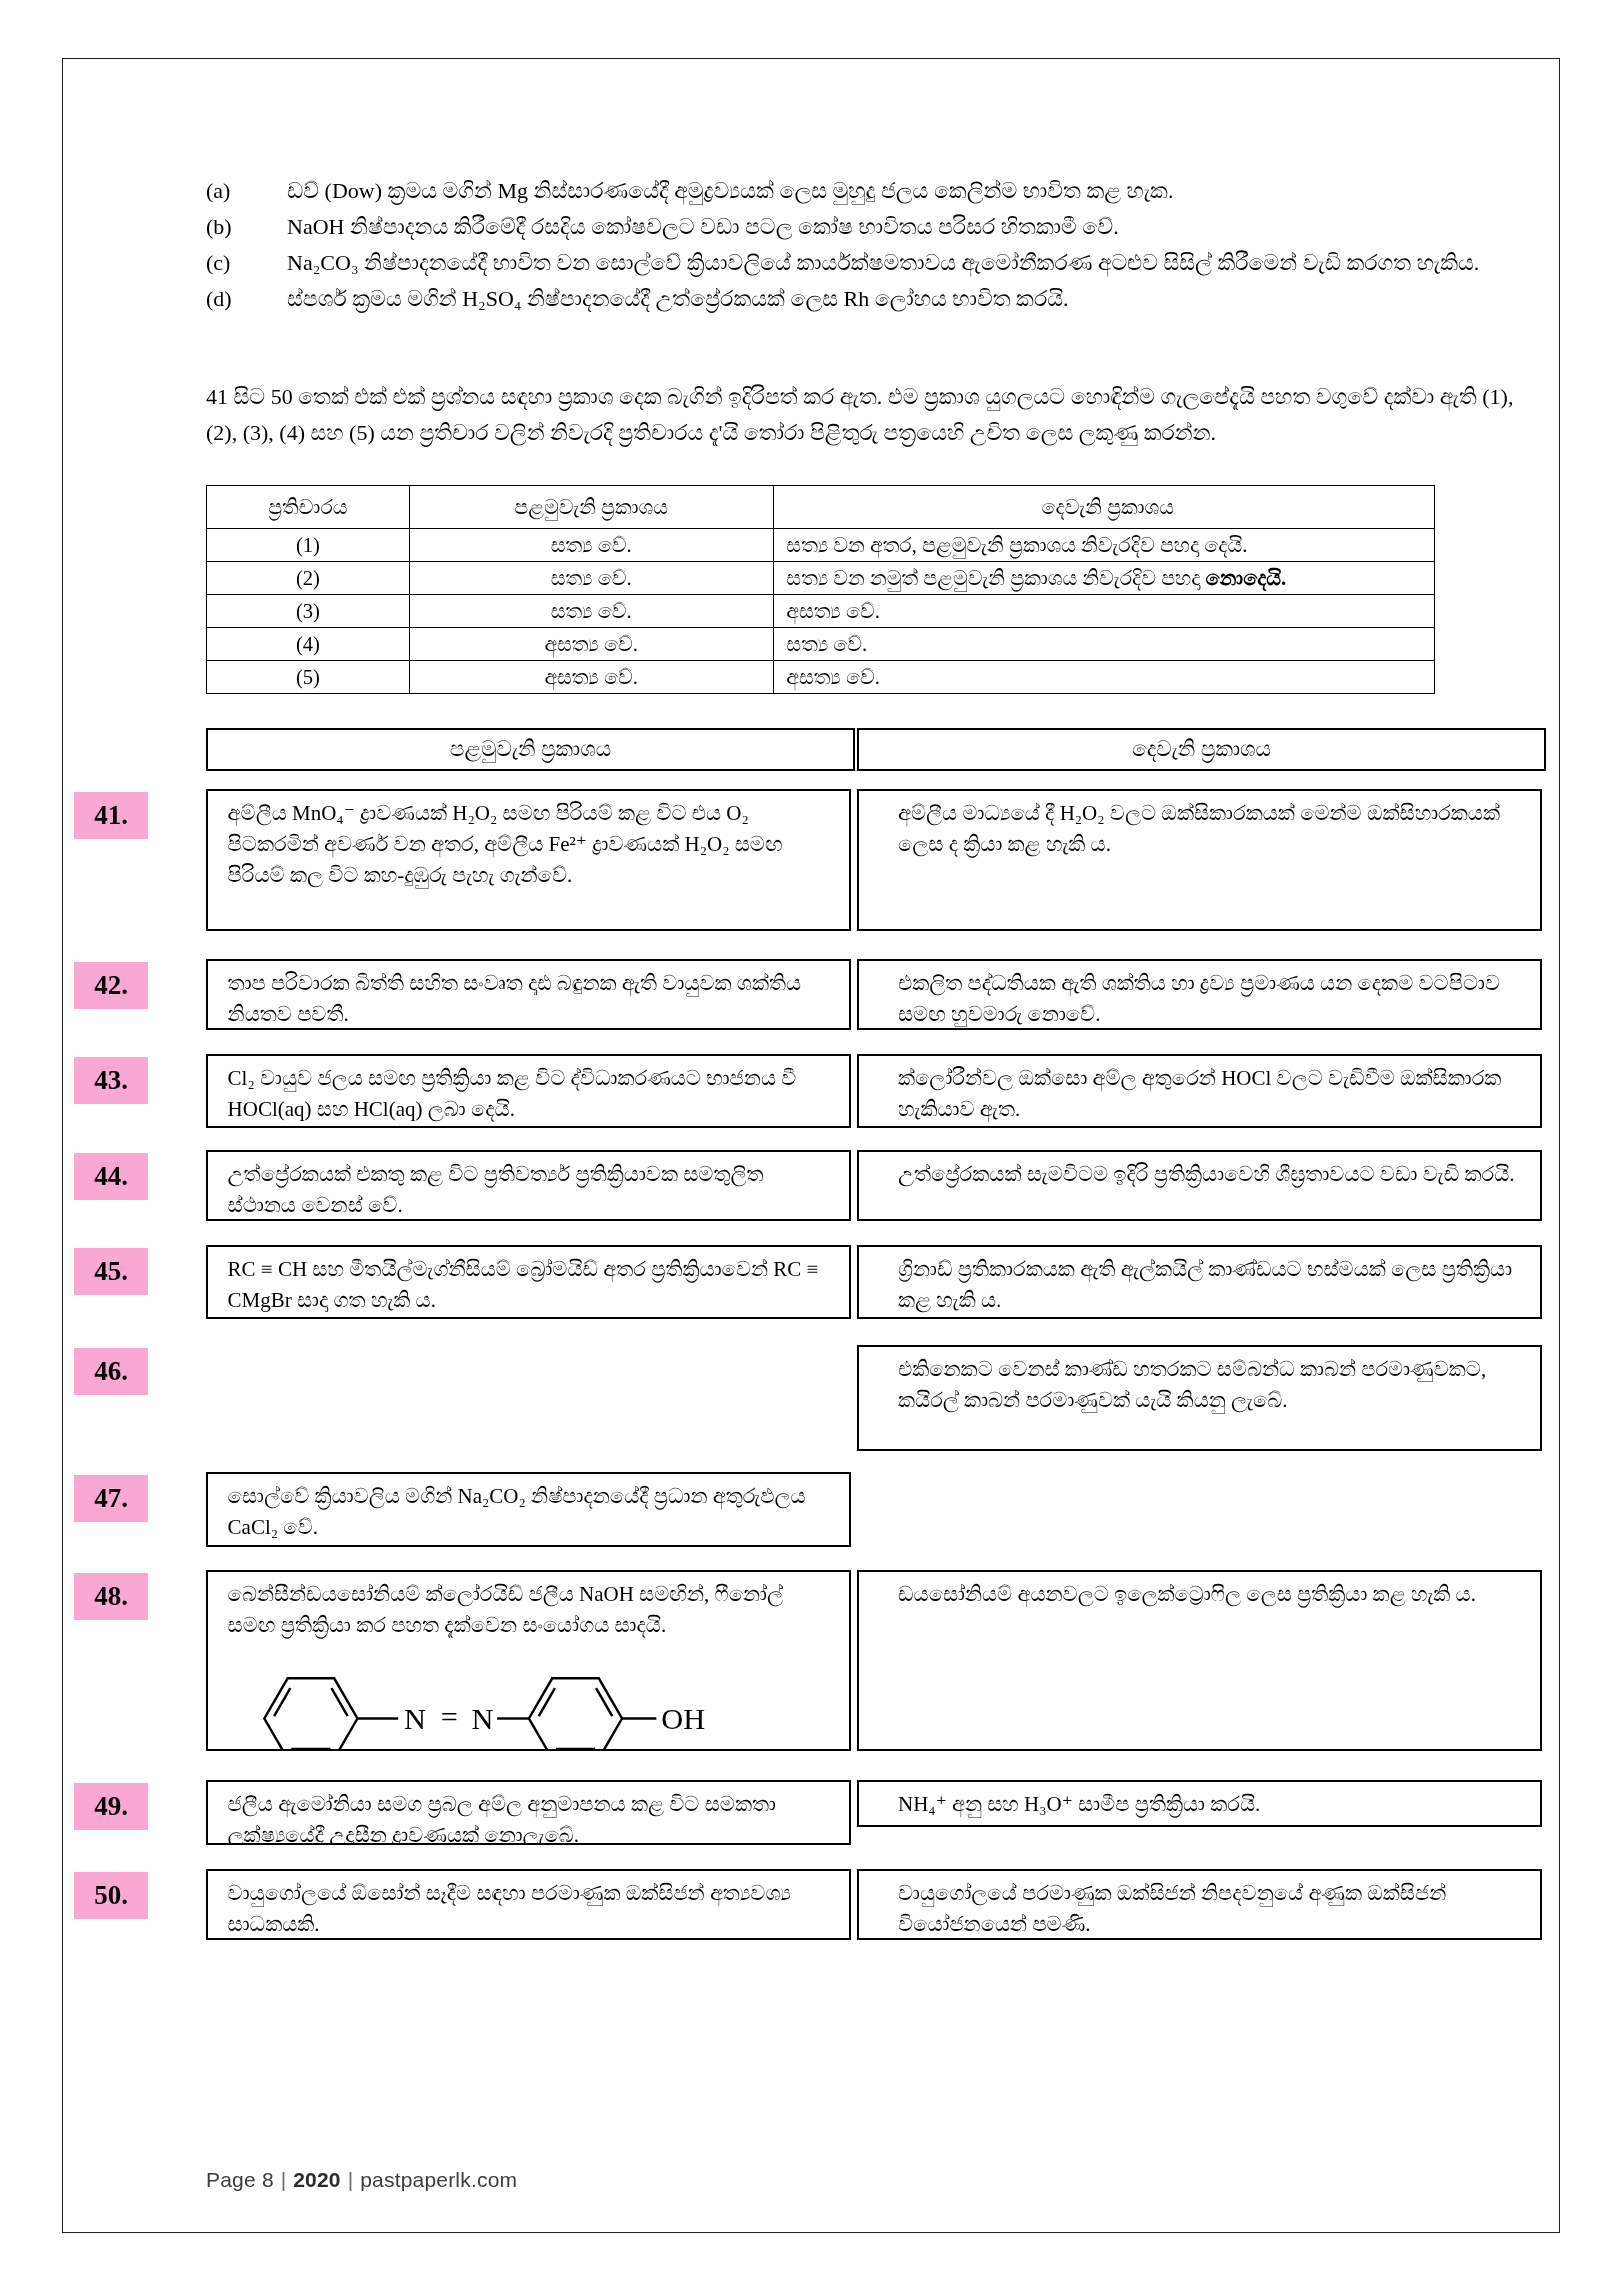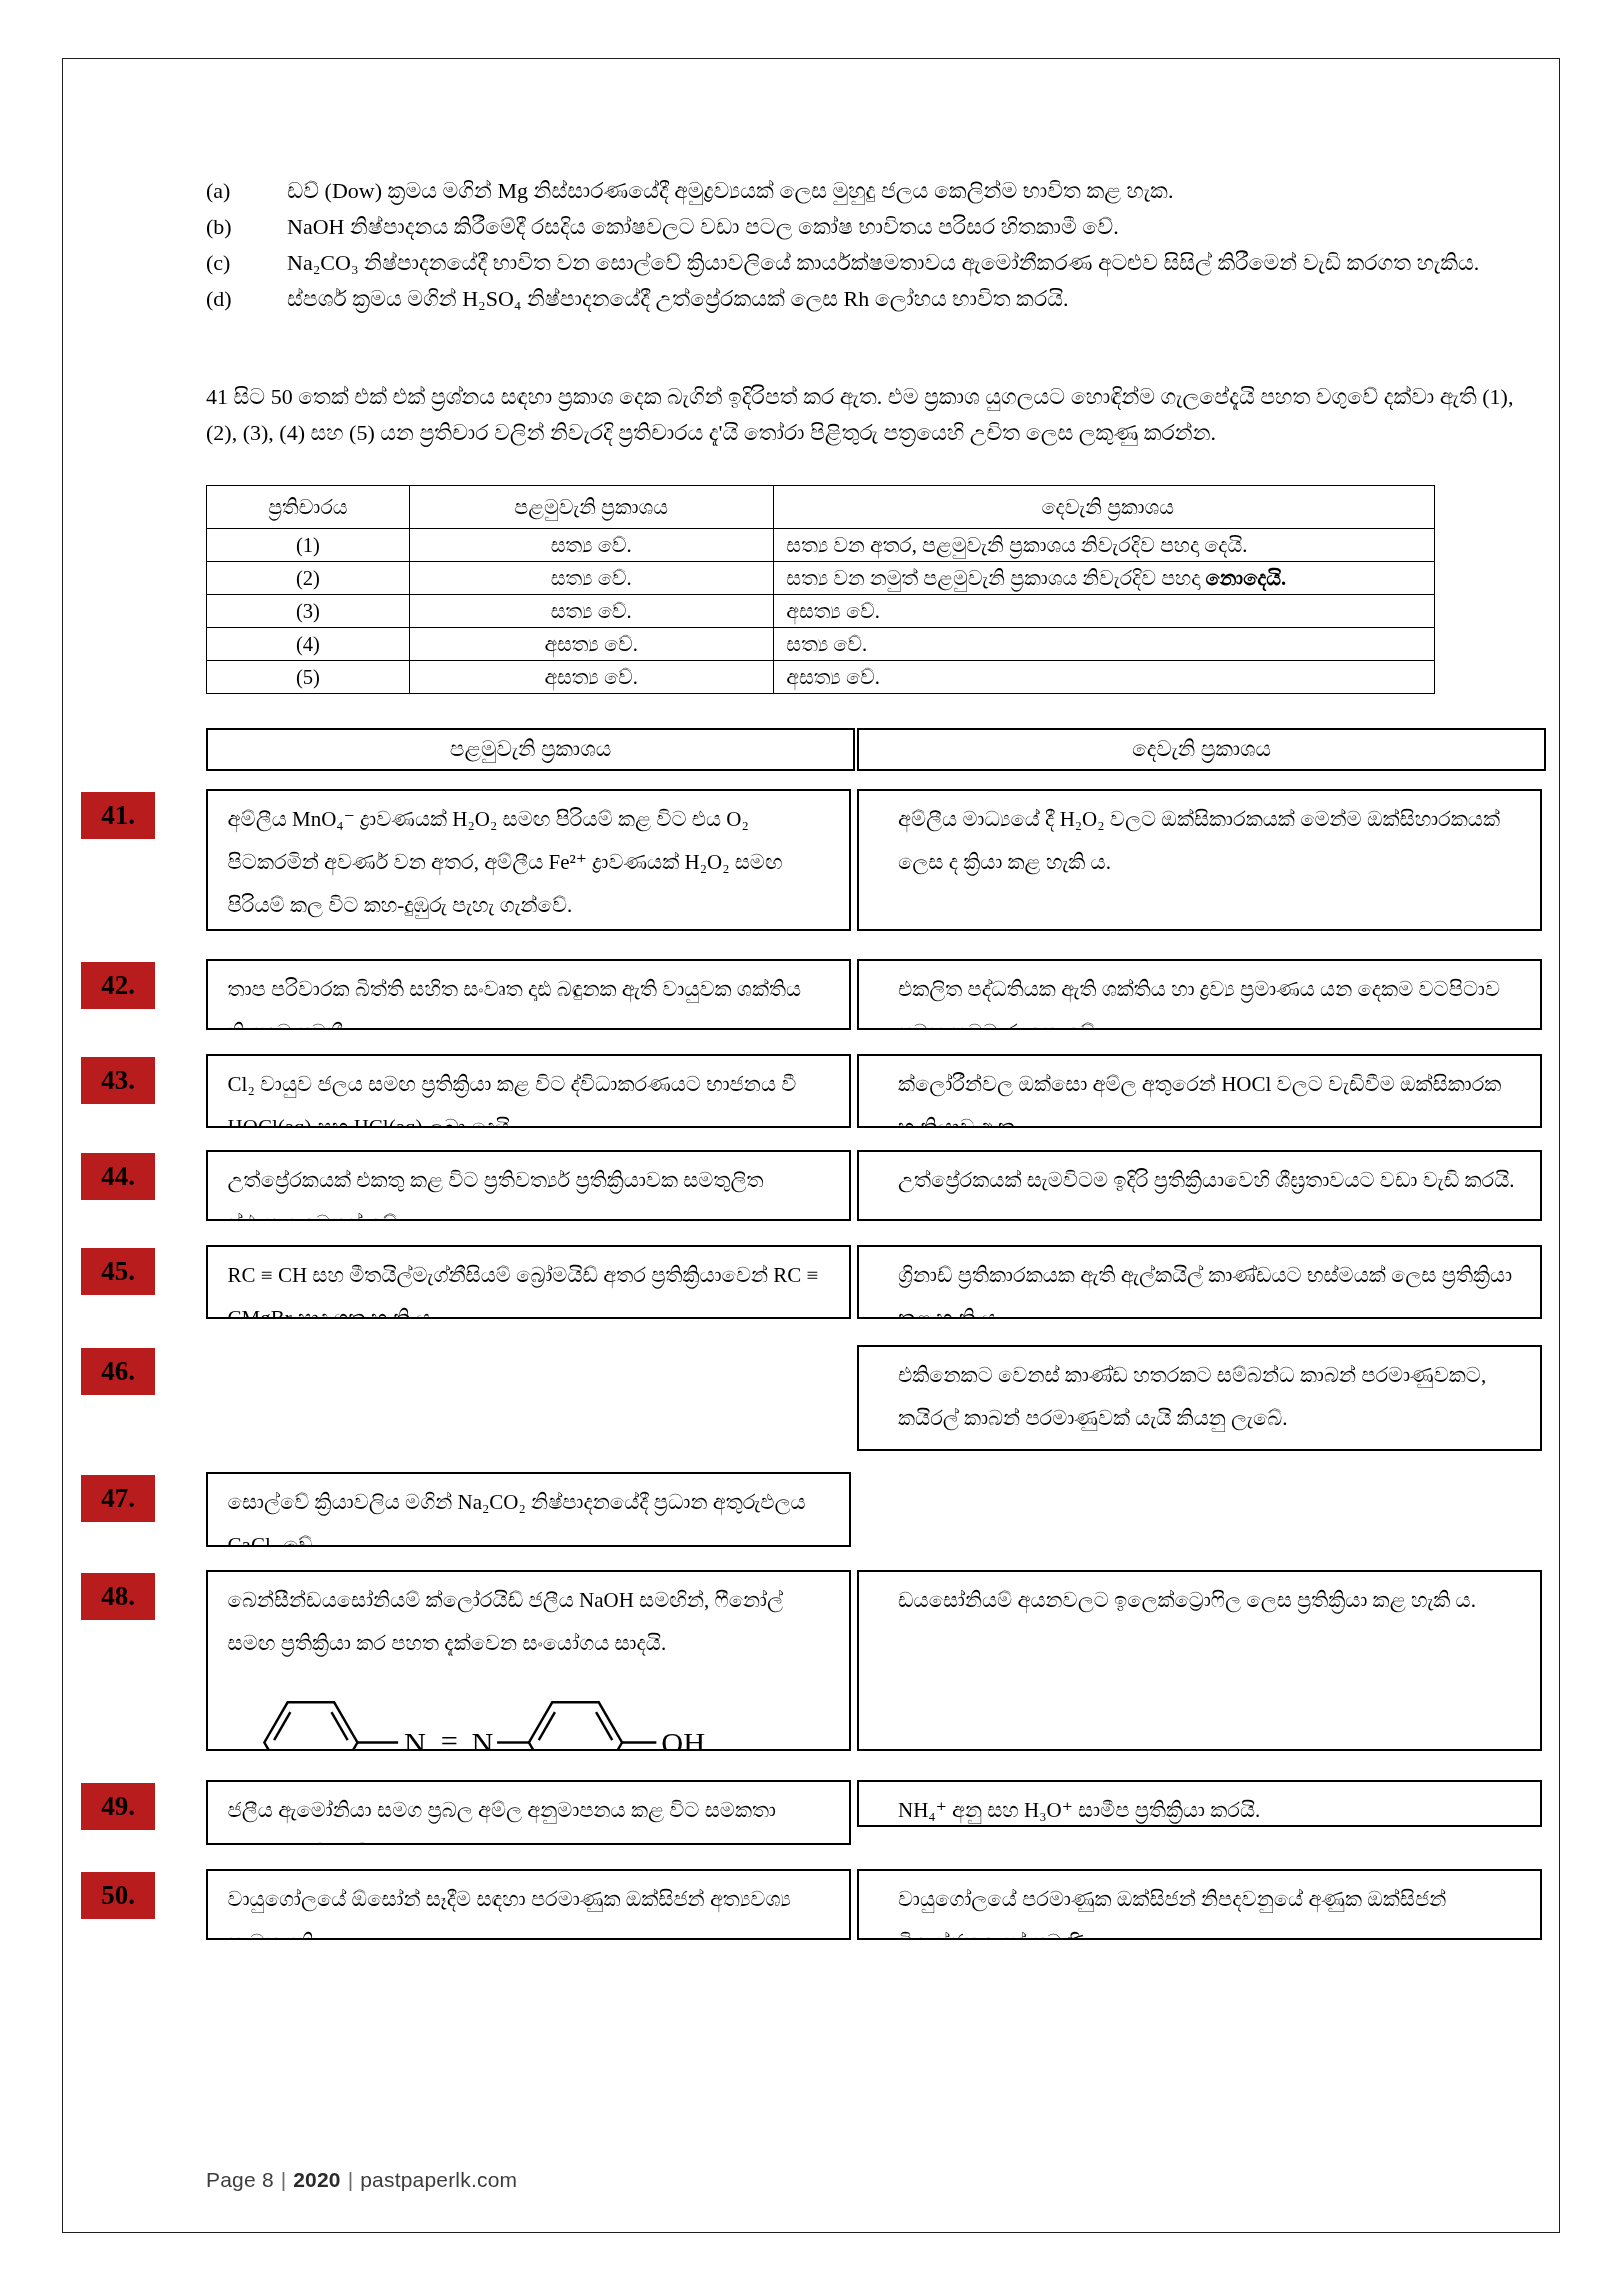--- a/index.html
+++ b/index.html
@@ -24,24 +24,24 @@
   .rtable tr{height:33px;}
   .rtable tr.hd{height:43px;}
   
   .qhead{position:absolute;left:0;top:728px;width:1623px;height:42px;}
   .qhead .h1{position:absolute;left:206px;width:645px;height:39px;border:2.5px solid #000;
     display:flex;align-items:center;justify-content:center;font-size:21.6px;}
   .qhead .h2{position:absolute;left:857px;width:685px;height:39px;border:2.5px solid #000;
     display:flex;align-items:center;justify-content:center;font-size:21.6px;}
   
   .qrow{position:absolute;left:0;width:1623px;}
-  .qbadge{position:absolute;left:81px;top:2.9px;width:74px;height:47px;background:#b91c1c;
+  .qbadge{position:absolute;left:74px;top:2.9px;width:74px;height:47px;background:#f9a8d4;
     font-weight:bold;font-size:27px;display:flex;align-items:center;justify-content:center;}
   .qbox{position:absolute;top:0;border:2.5px solid #000;box-sizing:border-box;
-    padding:6.9px 18.6px 6.9px 19.6px;font-size:21px;line-height:43px;overflow:hidden;}
+    padding:6.9px 18.6px 6.9px 19.6px;font-size:21px;line-height:31px;overflow:hidden;}
   .qbox.first{left:206px;width:645px;}
   .qbox.second{left:857px;width:685px;padding-left:39px;}
   .structure{margin-top:3.9px;margin-left:14.7px;display:block;}
   
   .footer{position:absolute;left:206px;top:2168px;font-family:"Liberation Sans","DejaVu Sans",sans-serif;
     font-size:21px;color:#3d3d3d;letter-spacing:0.2px;}
   .footer .bold{font-weight:bold;color:#2b2b2b;}
   .footer .sep{color:#6b6b6b;padding:0 6.9px;}
 </style>
 </head>

